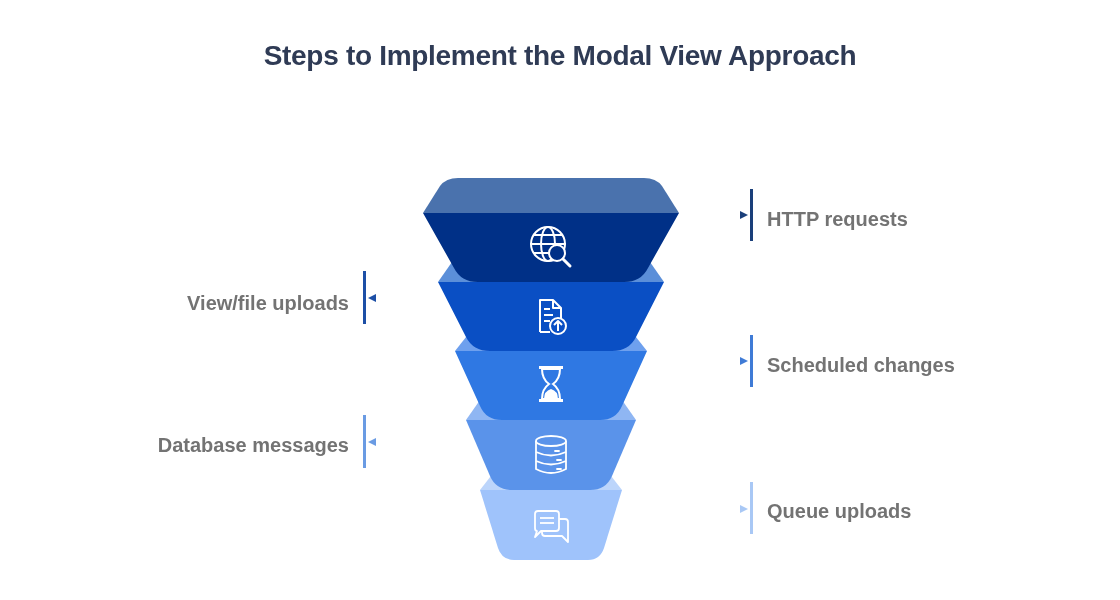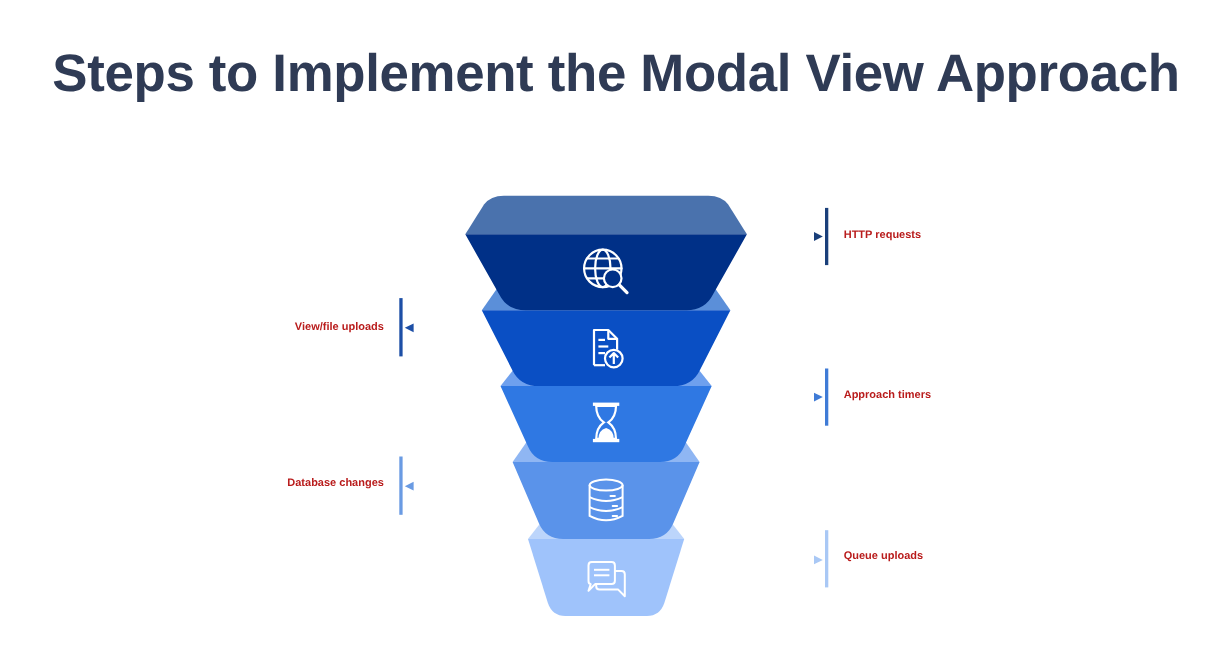--- a/index.html
+++ b/index.html
@@ -1,21 +1,21 @@
 <!DOCTYPE html>
 <html><head>
 <meta charset="utf-8">
 <style>
   html, body { margin: 0; padding: 0; background: #ffffff; }
   body { width: 1120px; height: 600px; position: relative; overflow: hidden;
          font-family: "Liberation Sans", sans-serif; }
   .title { position: absolute; left: 0; top: 40px; width: 1120px; text-align: center;
-           font-size: 48px; font-weight: bold; color: #2f3b55; letter-spacing: -0.3px; }
+           font-size: 28px; font-weight: bold; color: #2f3b55; letter-spacing: -0.3px; }
   svg.funnel { position: absolute; left: 0; top: 0; }
-  .label { position: absolute; font-size: 10px; font-weight: bold; color: #b91c1c; white-space: nowrap; }
+  .label { position: absolute; font-size: 20px; font-weight: bold; color: #737373; white-space: nowrap; }
   .label.right { text-align: left; }
   .label.left { text-align: right; }
 </style>
 </head>
 <body>
 
 <div class="title">Steps to Implement the Modal View Approach</div>
 
 <svg class="funnel" width="1120" height="600" viewBox="0 0 1120 600">
   <defs>
@@ -126,15 +126,15 @@
   </g>
   <g>
     <line x1="690" y1="509" x2="742" y2="509" stroke="url(#arrowFadeR5)" stroke-width="1.5"></line>
     <path d="M748,509 L740,505 L740,513 Z" fill="#a9c8f5"></path>
     <rect x="750" y="482" width="3" height="52" fill="#a9c8f5"></rect>
   </g>
 </svg>
 
 <div class="label right" style="left:767px; top:208px;">HTTP requests</div>
 <div class="label left" style="right:771px; top:292px;">View/file uploads</div>
-<div class="label right" style="left:767px; top:354px;">Approach timers</div>
-<div class="label left" style="right:771px; top:434px;">Database changes</div>
+<div class="label right" style="left:767px; top:354px;">Scheduled changes</div>
+<div class="label left" style="right:771px; top:434px;">Database messages</div>
 <div class="label right" style="left:767px; top:500px;">Queue uploads</div>
 
 </body></html>

